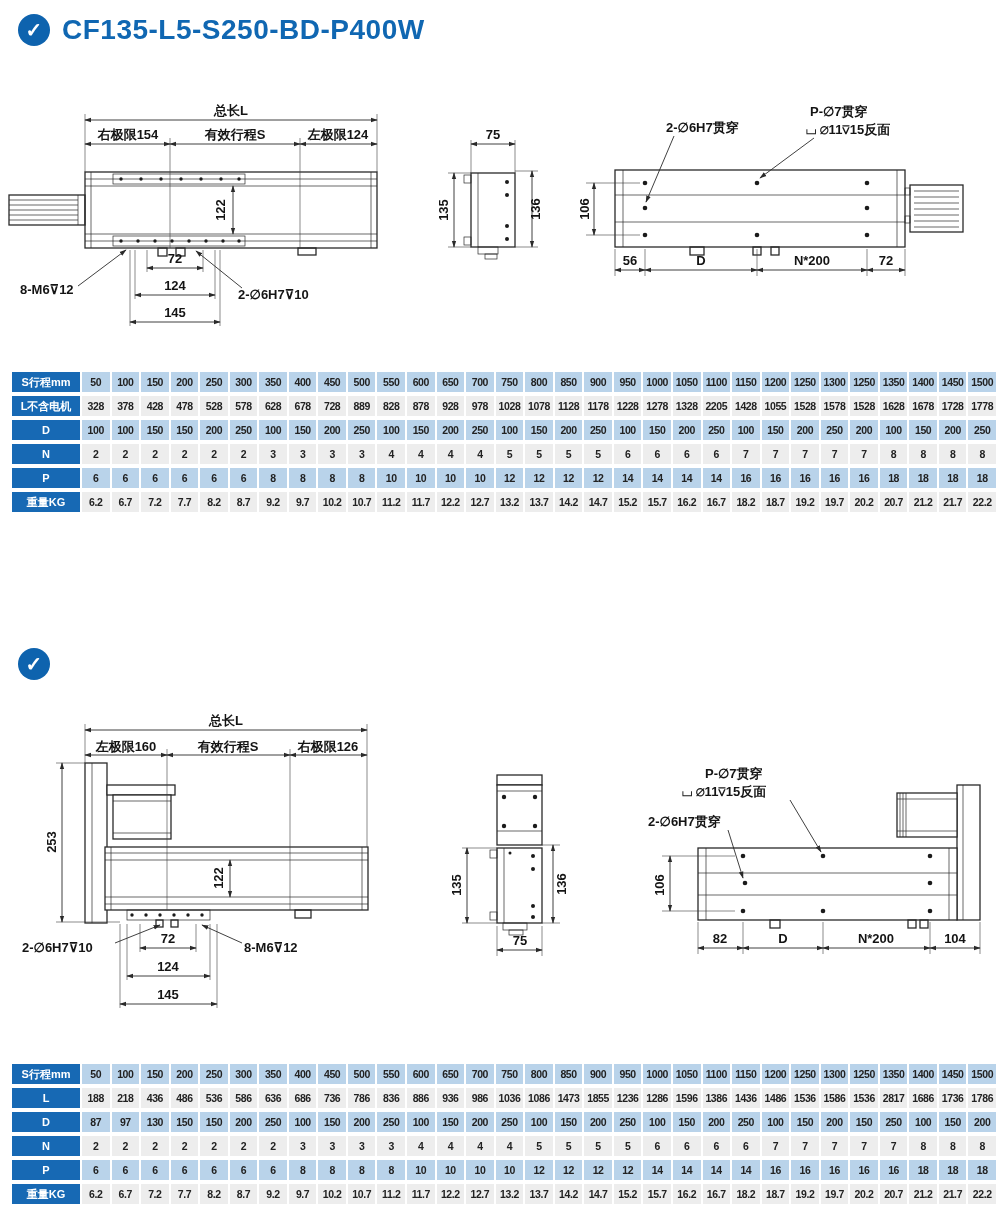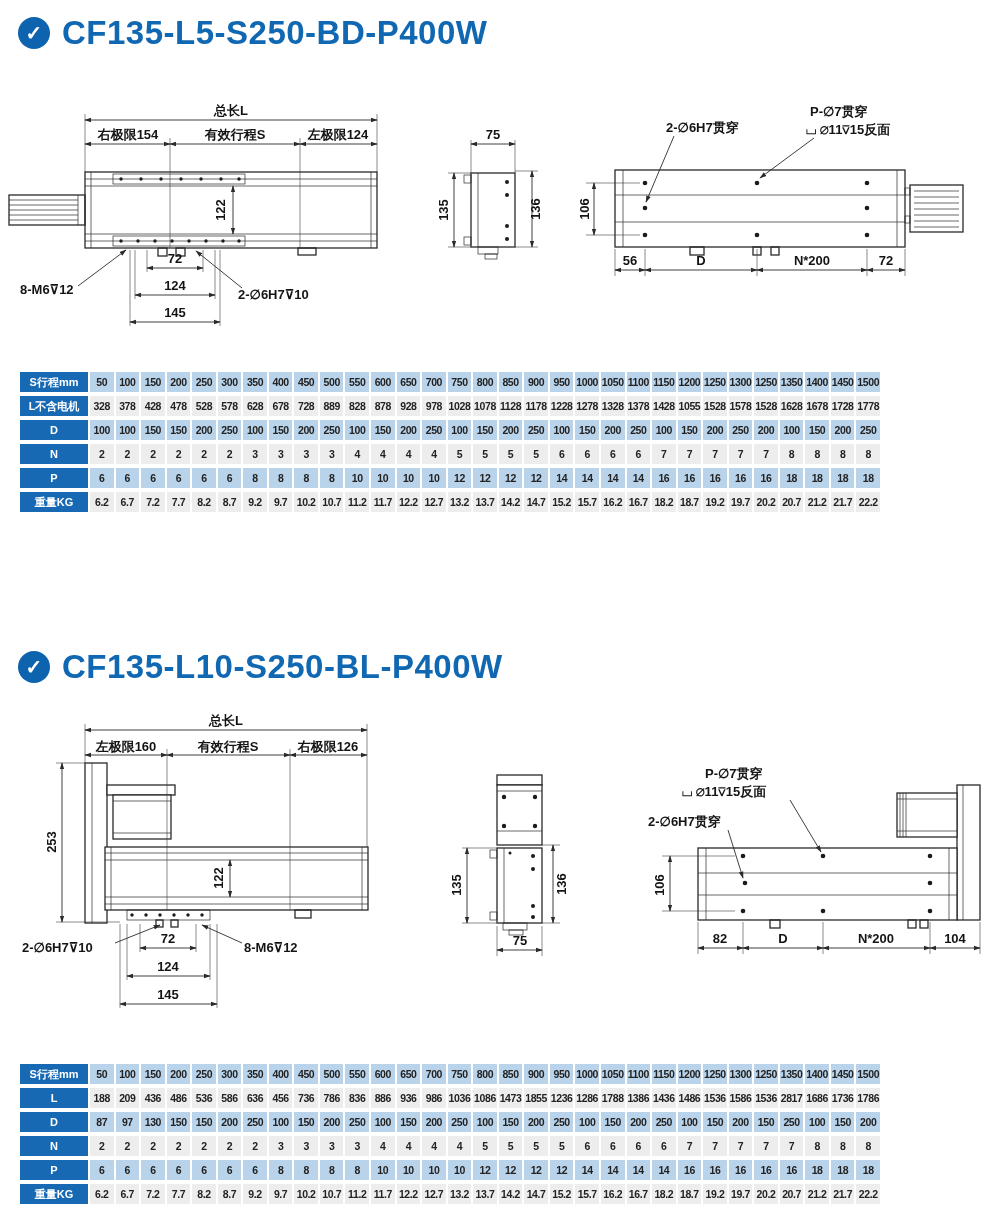--- a/index.html
+++ b/index.html
@@ -1,30 +1,30 @@
 <!DOCTYPE html>
 <html><head>
 <meta charset="utf-8">
 <style>
   html,body{margin:0;padding:0;}
   body{width:1000px;height:1214px;position:relative;background:#ffffff;overflow:hidden;
        font-family:"Liberation Sans",sans-serif;}
   .sec-header{position:absolute;left:18px;display:flex;align-items:center;gap:12px;}
   .check-badge{width:32px;height:32px;border-radius:50%;background:#0e63ae;color:#fff;
        display:flex;align-items:center;justify-content:center;font-size:20px;font-weight:bold;}
-  .sec-title{color:#1067b2;font-size:33px;font-weight:bold;letter-spacing:.5px;white-space:nowrap;}
+  .sec-title{color:#1067b2;font-size:28px;font-weight:bold;letter-spacing:.5px;white-space:nowrap;}
   .dwg{position:absolute;}
   .dwg .s1{stroke:#2a2a2a;stroke-width:1.3;fill:none;}
   .dwg .s1f{stroke:#2a2a2a;stroke-width:1.3;fill:#ffffff;}
   .dwg .s2{stroke:#2a2a2a;stroke-width:.7;fill:none;}
   .dwg .ext{stroke:#3c3c3c;stroke-width:.6;fill:none;}
   .dwg .dim{stroke:#2a2a2a;stroke-width:.9;fill:none;}
   .dwg .dot{fill:#1b1b1b;stroke:none;}
   .dwg text{font-family:"Liberation Sans",sans-serif;font-weight:bold;font-size:13px;fill:#141414;}
-  .spec-table{position:absolute;left:20px;width:860px;}
+  .spec-table{position:absolute;left:12px;width:984px;}
   .trow{display:grid;grid-template-columns:68px repeat(31,1fr);column-gap:2px;height:20px;margin-bottom:4px;}
   .trow .th{background:#1769b4;color:#fff;font-size:11px;font-weight:bold;
        display:flex;align-items:center;justify-content:center;white-space:nowrap;}
   .trow .td{font-size:10.5px;font-weight:bold;color:#222;letter-spacing:-0.4px;
        display:flex;align-items:center;justify-content:center;white-space:nowrap;}
   .tone-blue .td{background:#b9d3ea;}
   .tone-gray .td{background:#ededed;}
 </style>
 </head>
 <body>
@@ -243,21 +243,21 @@
       <div class="td">878</div>
       <div class="td">928</div>
       <div class="td">978</div>
       <div class="td">1028</div>
       <div class="td">1078</div>
       <div class="td">1128</div>
       <div class="td">1178</div>
       <div class="td">1228</div>
       <div class="td">1278</div>
       <div class="td">1328</div>
-      <div class="td">1378</div>
+      <div class="td">2205</div>
       <div class="td">1428</div>
       <div class="td">1055</div>
       <div class="td">1528</div>
       <div class="td">1578</div>
       <div class="td">1528</div>
       <div class="td">1628</div>
       <div class="td">1678</div>
       <div class="td">1728</div>
       <div class="td">1778</div>
     </div>
@@ -394,21 +394,20 @@
       <div class="td">20.2</div>
       <div class="td">20.7</div>
       <div class="td">21.2</div>
       <div class="td">21.7</div>
       <div class="td">22.2</div>
     </div>
   </div>
 
 <div class="sec-header" style="top:648px;">
   <div class="check-badge">✓</div>
-  <div class="sec-title">CF135-L10-S250-BL-P400W</div>
 </div>
 
 <svg class="dwg" style="left:20px;top:700px" width="420" height="350" viewBox="0 0 420 350">
   <defs>
       <marker id="mD" viewBox="0 0 10 10" refX="9" refY="5" markerWidth="8" markerHeight="8" orient="auto-start-reverse">
         <path d="M0,1.8 L10,5 L0,8.2 Z" fill="#2a2a2a"></path>
       </marker>
     </defs>
   <rect class="s1f" x="65" y="63" width="22" height="160"></rect>
   <line class="s2" x1="72" y1="63" x2="72" y2="223"></line>
@@ -593,40 +592,40 @@
       <div class="td">1300</div>
       <div class="td">1250</div>
       <div class="td">1350</div>
       <div class="td">1400</div>
       <div class="td">1450</div>
       <div class="td">1500</div>
     </div>
     <div class="trow tone-gray">
       <div class="th">L</div>
       <div class="td">188</div>
-      <div class="td">209</div>
+      <div class="td">218</div>
       <div class="td">436</div>
       <div class="td">486</div>
       <div class="td">536</div>
       <div class="td">586</div>
       <div class="td">636</div>
-      <div class="td">456</div>
+      <div class="td">686</div>
       <div class="td">736</div>
       <div class="td">786</div>
       <div class="td">836</div>
       <div class="td">886</div>
       <div class="td">936</div>
       <div class="td">986</div>
       <div class="td">1036</div>
       <div class="td">1086</div>
       <div class="td">1473</div>
       <div class="td">1855</div>
       <div class="td">1236</div>
       <div class="td">1286</div>
-      <div class="td">1788</div>
+      <div class="td">1596</div>
       <div class="td">1386</div>
       <div class="td">1436</div>
       <div class="td">1486</div>
       <div class="td">1536</div>
       <div class="td">1586</div>
       <div class="td">1536</div>
       <div class="td">2817</div>
       <div class="td">1686</div>
       <div class="td">1736</div>
       <div class="td">1786</div>

